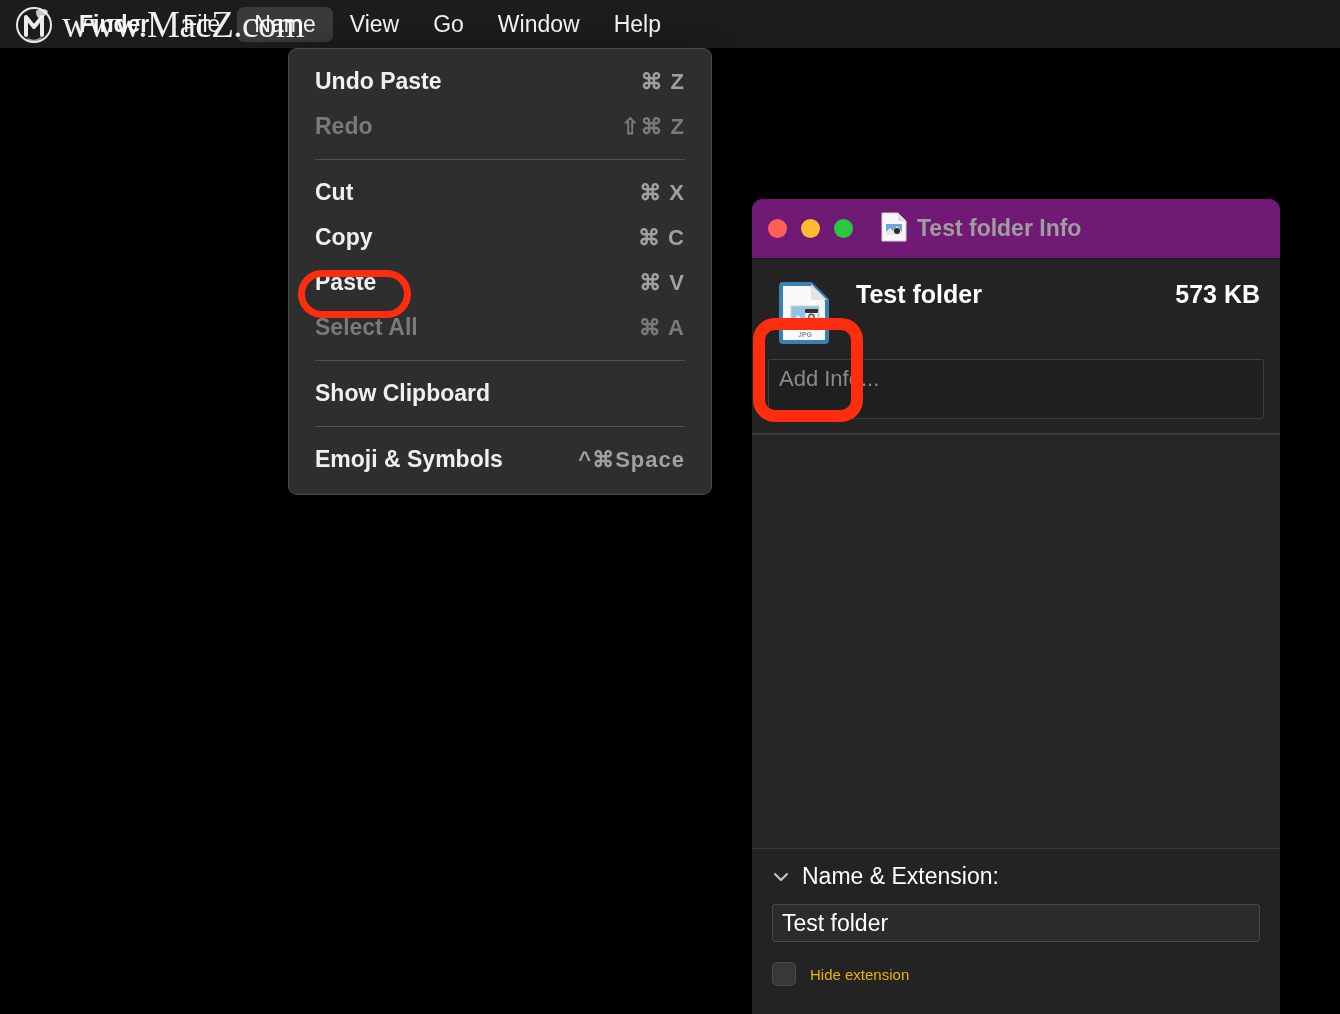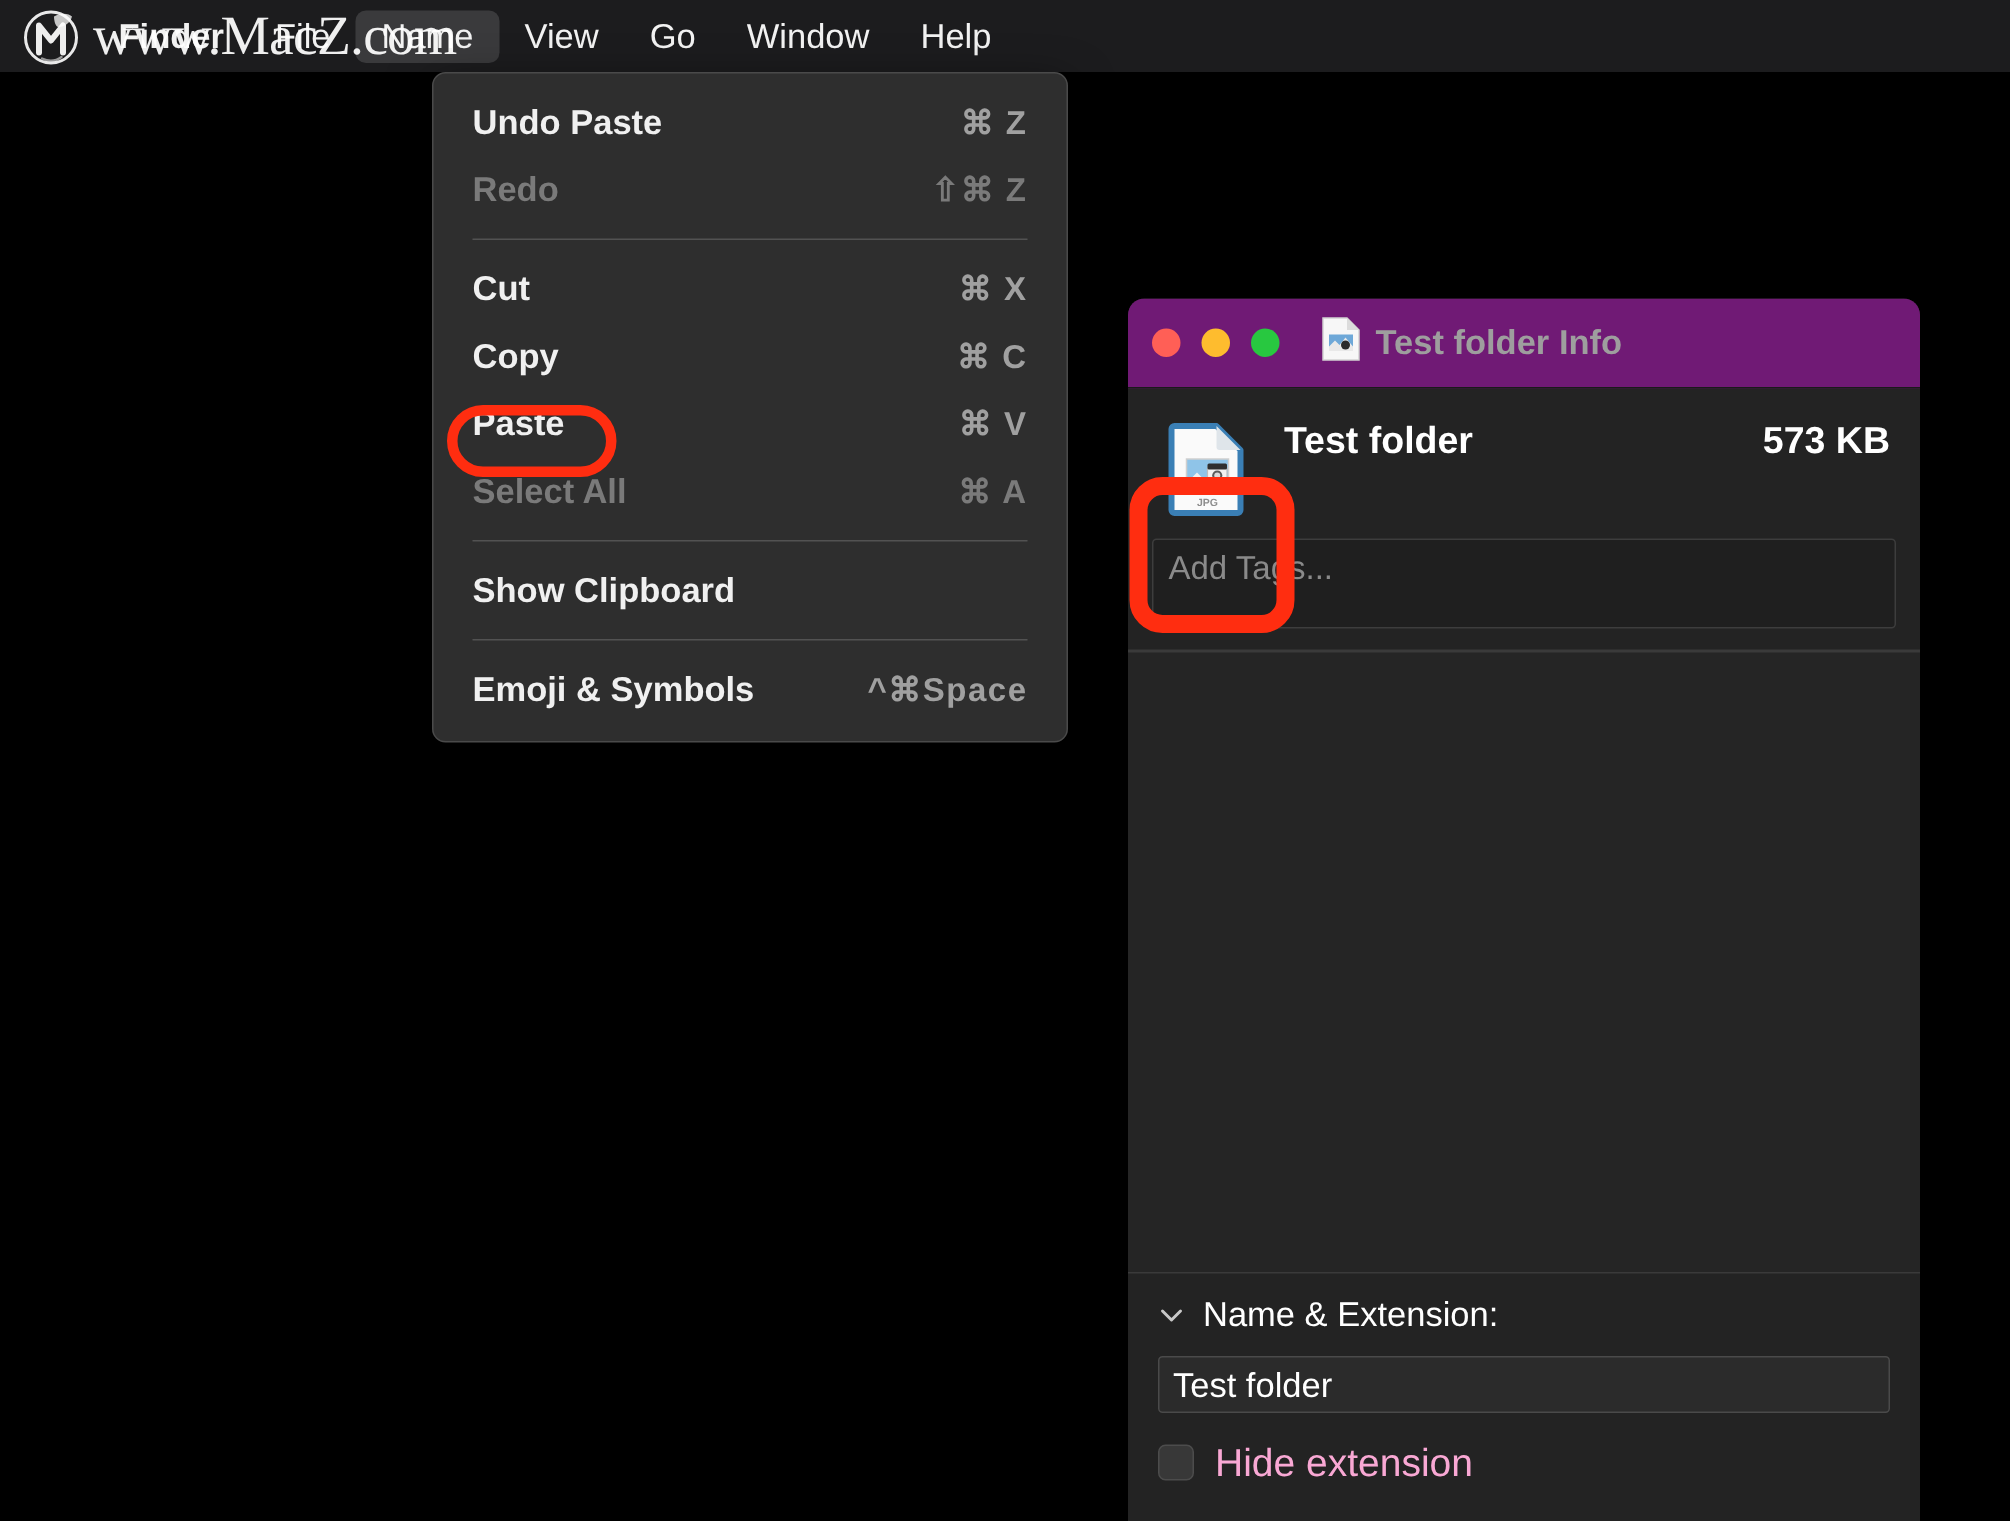--- a/index.html
+++ b/index.html
@@ -298,22 +298,22 @@
   }
   .checkbox-box {
     width: 24px; height: 24px;
     background: #383838;
     border: 1px solid #4c4c4c;
     border-radius: 5px;
     margin-right: 14px;
     flex: none;
   }
   .checkbox-label {
-    font-size: 26px;
-    color: #f9a8d4;
+    font-size: 15px;
+    color: #eab308;
     line-height: 1;
   }
 </style>
 </head>
 <body>
 
 <div id="screen">
 
   <div id="menubar">
     <div class="apple-logo">
@@ -423,21 +423,21 @@
 
       <div class="hdr-text">
         <div class="hdr-row1">
           <span class="hdr-name">Test folder</span>
           <span class="hdr-size">573 KB</span>
         </div>
       </div>
     </div>
 
     <div id="tags-field">
-      <span class="tags-placeholder">Add Tags...</span>
+      <span class="tags-placeholder">Add Info...</span>
     </div>
 
     <div class="section-divider"></div>
 
     <div id="middle-empty"></div>
 
     <div id="name-ext-section">
       <div class="disclosure-row">
         <span class="chevron">
           <svg width="18" height="18" viewBox="0 0 18 18">

